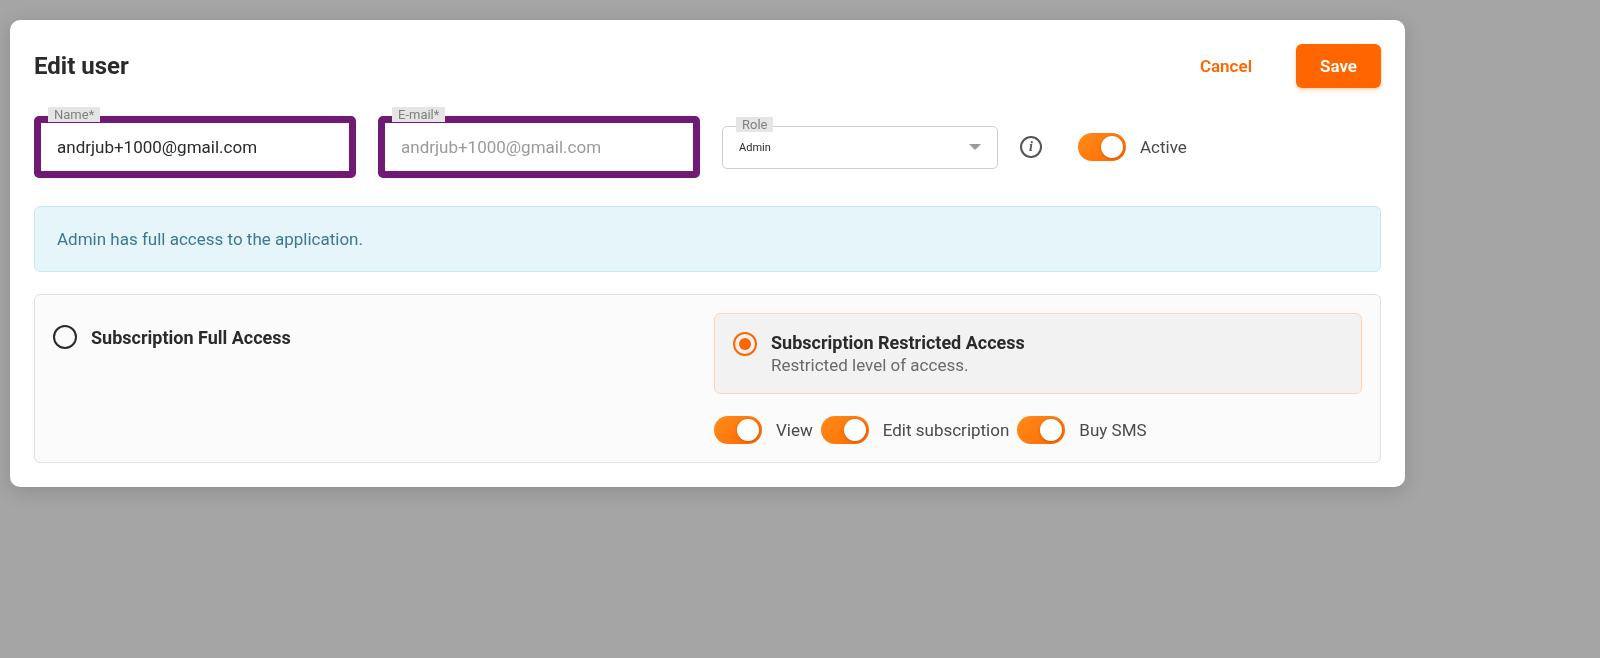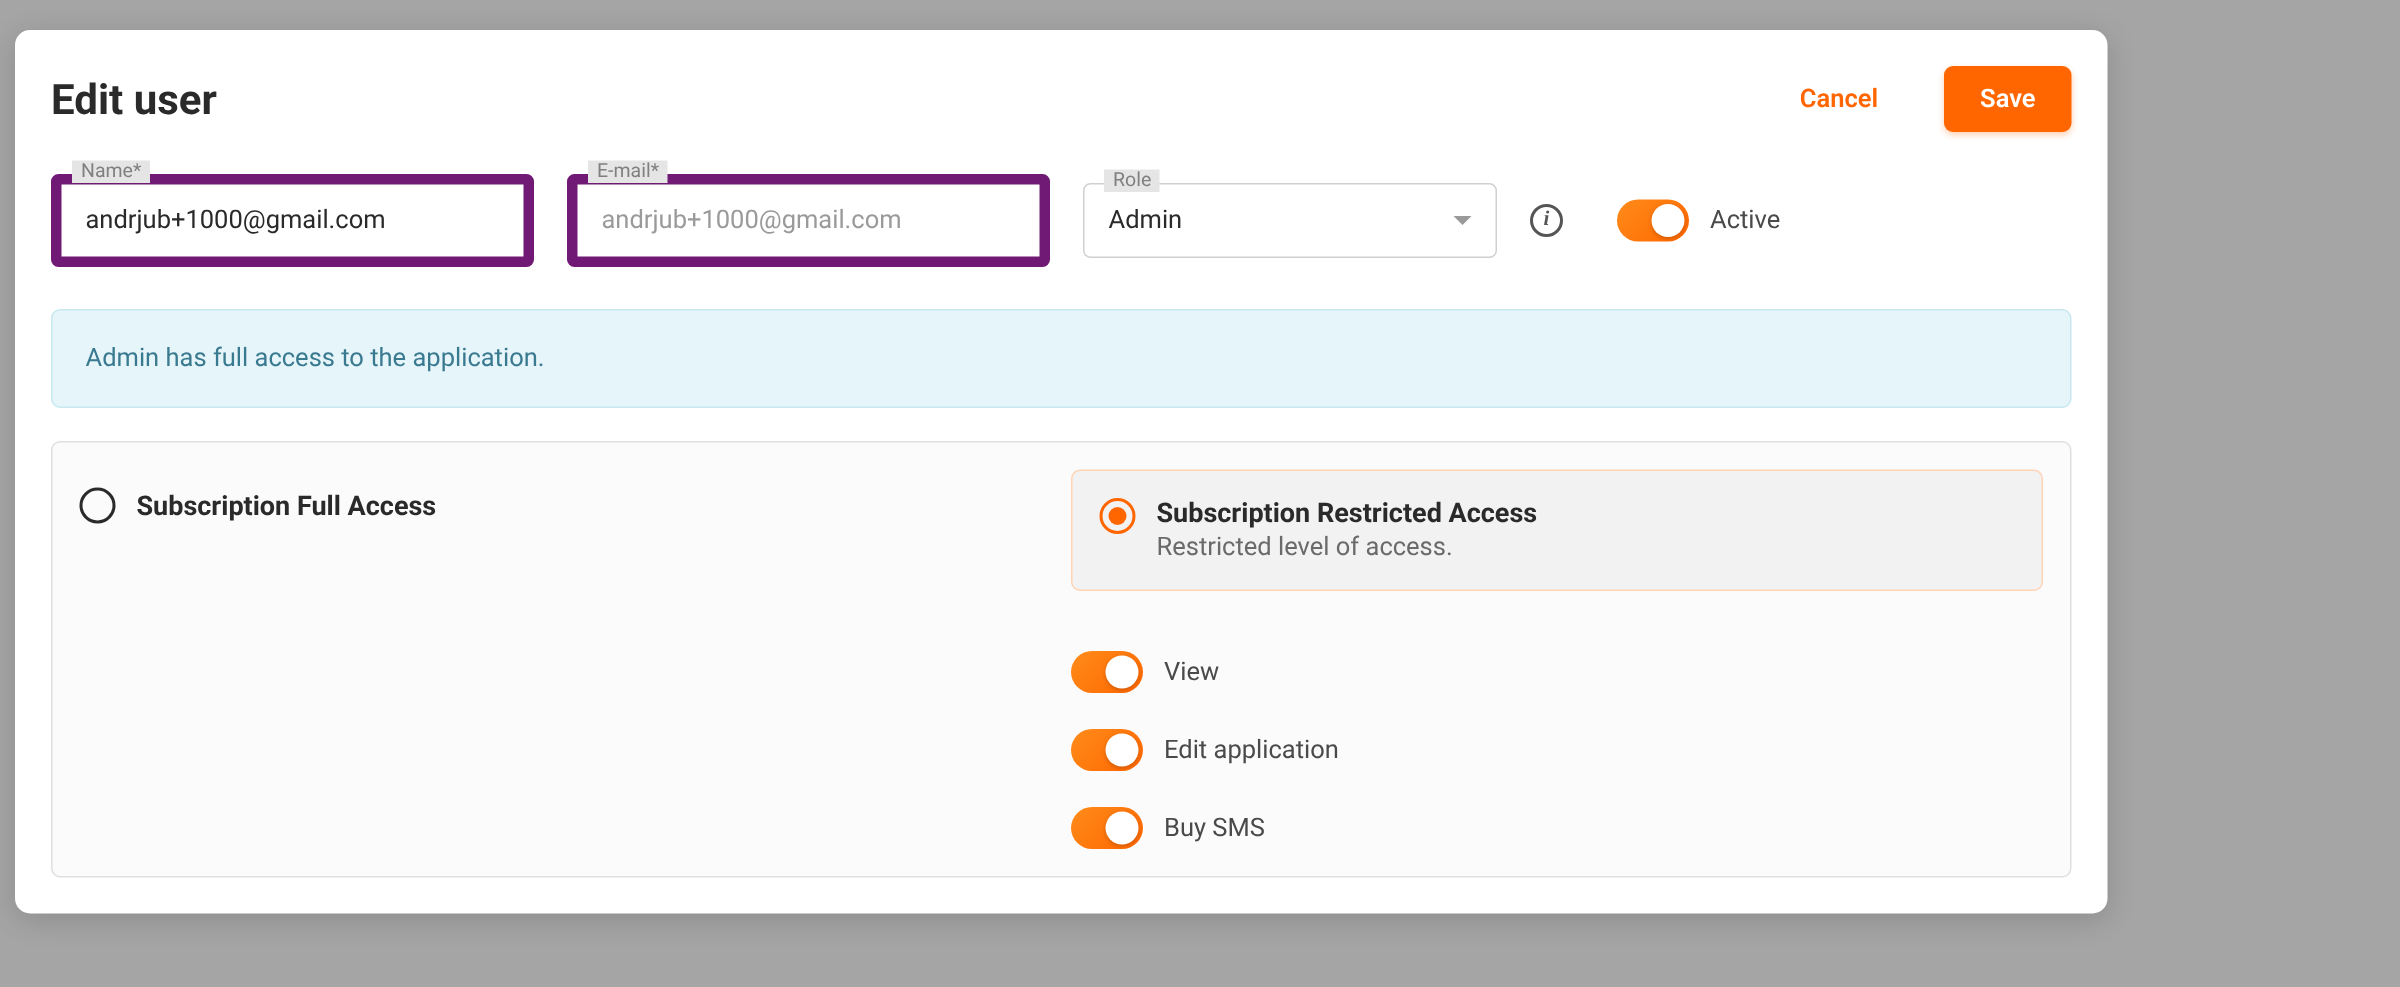--- a/index.html
+++ b/index.html
@@ -23,21 +23,21 @@
       padding: 24px;
       box-shadow: 0 4px 20px rgba(0,0,0,0.15);
     }
     .modal-header {
       display: flex;
       justify-content: space-between;
       align-items: center;
       margin-bottom: 28px;
     }
     .modal-title {
-      font-size: 28px;
+      font-size: 24px;
       font-weight: 700;
       color: #2a2a2a;
     }
     .modal-actions {
       display: flex;
       align-items: center;
       gap: 44px;
     }
     .btn-cancel {
       background: none;
@@ -90,21 +90,21 @@
       outline: none;
     }
     .field-input::placeholder {
       color: #9a9a9a;
     }
     .field-select {
       width: 100%;
       border: 1px solid #d0d0d0;
       border-radius: 5px;
       padding: 14px 16px;
-      font-size: 17px;
+      font-size: 11px;
       color: #2a2a2a;
       display: flex;
       justify-content: space-between;
       align-items: center;
       cursor: pointer;
     }
     .caret-down {
       width: 0;
       height: 0;
       border-left: 6px solid transparent;
@@ -225,24 +225,24 @@
       font-weight: 700;
       color: #2a2a2a;
     }
     .radio-sub {
       font-size: 17px;
       color: #6a6a6a;
       margin-top: 2px;
     }
     .perm-list {
       display: flex;
-      flex-direction: column;
-      gap: 24px;
+      flex-direction: row;
+      gap: 8px;
       padding-left: 0;
-      margin-top: 40px;
+      margin-top: 22px;
     }
     .perm-item {
       display: flex;
       align-items: center;
       gap: 14px;
     }
     .perm-label {
       font-size: 17px;
       color: #4a4a4a;
     }
@@ -311,21 +311,21 @@
         <div class="perm-item">
           <div class="toggle">
               <div class="toggle-knob"></div>
             </div>
           <span class="perm-label">View</span>
         </div>
         <div class="perm-item">
           <div class="toggle">
               <div class="toggle-knob"></div>
             </div>
-          <span class="perm-label">Edit application</span>
+          <span class="perm-label">Edit subscription</span>
         </div>
         <div class="perm-item">
           <div class="toggle">
               <div class="toggle-knob"></div>
             </div>
           <span class="perm-label">Buy SMS</span>
         </div>
       </div>
     </div>
 

